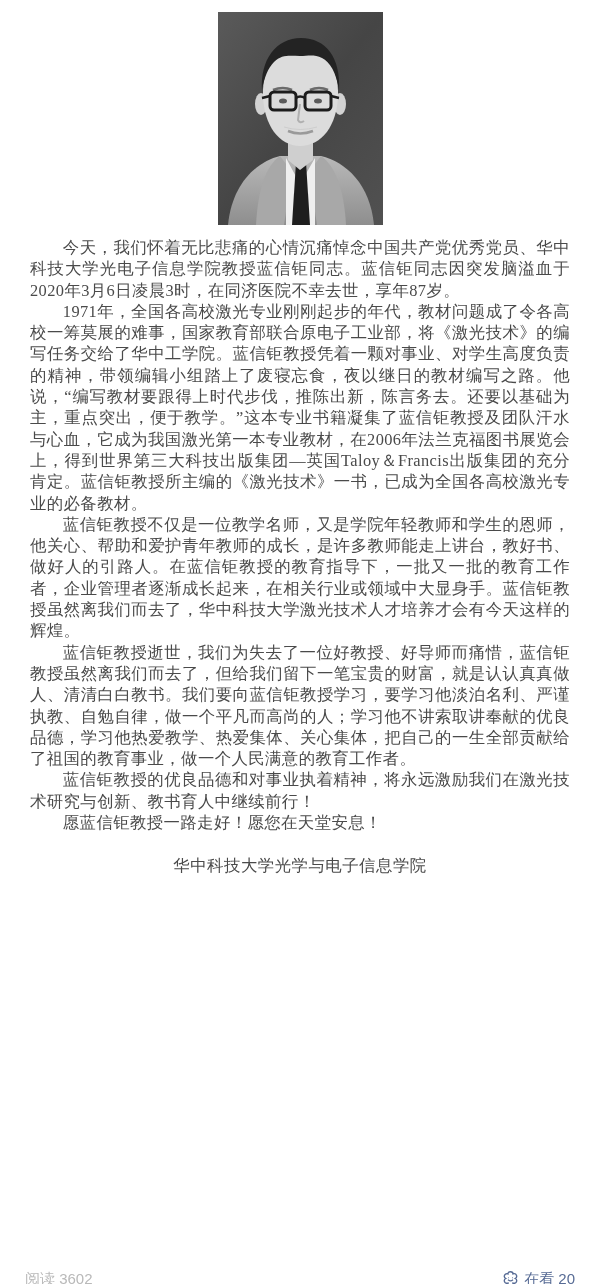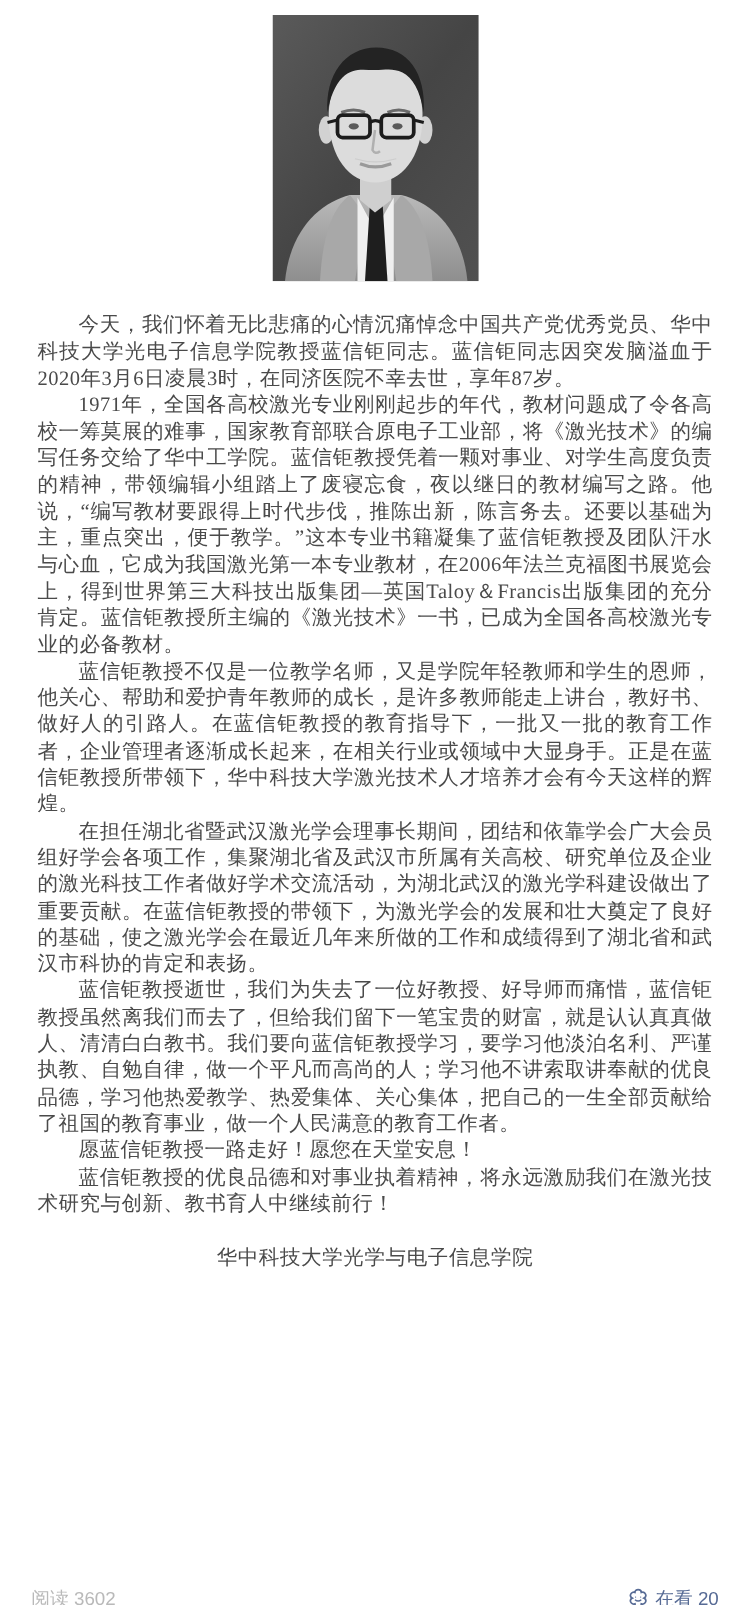--- a/index.html
+++ b/index.html
@@ -19,21 +19,21 @@
   }
   .photo {
     display: inline-block;
     width: 165px;
     height: 213px;
     line-height: 0;
   }
 
   
   .article {
-    margin: 19px 30px 0 30px;
+    margin: 8px 30px 0 30px;
     color: #4a4a4a;
     font-size: 16.4px;
     line-height: 21.3px;
     text-align: justify;
     letter-spacing: 0.4px;
   }
   .article p {
     margin: 0;
     text-indent: 2em;
   }
@@ -129,25 +129,24 @@
       <path d="M82,92 L80,108 Q82,112 86,109" stroke="#b0b0b0" stroke-width="2" fill="none"></path>
       <path d="M70,119 Q82,124 95,119" stroke="#9a9a9a" stroke-width="2.5" fill="none"></path>
       <path d="M66,115 Q82,120 99,115" stroke="#c6c6c6" stroke-width="1" fill="none" opacity="0.7"></path>
     </svg>
   </span>
 </div>
 
 <div class="article">
   <p>今天，我们怀着无比悲痛的心情沉痛悼念中国共产党优秀党员、华中科技大学光电子信息学院教授蓝信钜同志。蓝信钜同志因突发脑溢血于2020年3月6日凌晨3时，在同济医院不幸去世，享年87岁。</p>
   <p>1971年，全国各高校激光专业刚刚起步的年代，教材问题成了令各高校一筹莫展的难事，国家教育部联合原电子工业部，将《激光技术》的编写任务交给了华中工学院。蓝信钜教授凭着一颗对事业、对学生高度负责的精神，带领编辑小组踏上了废寝忘食，夜以继日的教材编写之路。他说，“编写教材要跟得上时代步伐，推陈出新，陈言务去。还要以基础为主，重点突出，便于教学。”这本专业书籍凝集了蓝信钜教授及团队汗水与心血，它成为我国激光第一本专业教材，在2006年法兰克福图书展览会上，得到世界第三大科技出版集团—英国Taloy＆Francis出版集团的充分肯定。蓝信钜教授所主编的《激光技术》一书，已成为全国各高校激光专业的必备教材。</p>
-  <p>蓝信钜教授不仅是一位教学名师，又是学院年轻教师和学生的恩师，他关心、帮助和爱护青年教师的成长，是许多教师能走上讲台，教好书、做好人的引路人。在蓝信钜教授的教育指导下，一批又一批的教育工作者，企业管理者逐渐成长起来，在相关行业或领域中大显身手。正是在蓝信钜教授所带领下，华中科技大学激光技术人才培养才会有今天这样的辉煌。</p>
-  <p>在担任湖北省暨武汉激光学会理事长期间，团结和依靠学会广大会员组好学会各项工作，集聚湖北省及武汉市所属有关高校、研究单位及企业的激光科技工作者做好学术交流活动，为湖北武汉的激光学科建设做出了重要贡献。在蓝信钜教授的带领下，为激光学会的发展和壮大奠定了良好的基础，使之激光学会在最近几年来所做的工作和成绩得到了湖北省和武汉市科协的肯定和表扬。</p>
+  <p>蓝信钜教授不仅是一位教学名师，又是学院年轻教师和学生的恩师，他关心、帮助和爱护青年教师的成长，是许多教师能走上讲台，教好书、做好人的引路人。在蓝信钜教授的教育指导下，一批又一批的教育工作者，企业管理者逐渐成长起来，在相关行业或领域中大显身手。蓝信钜教授虽然离我们而去了，华中科技大学激光技术人才培养才会有今天这样的辉煌。</p>
   <p>蓝信钜教授逝世，我们为失去了一位好教授、好导师而痛惜，蓝信钜教授虽然离我们而去了，但给我们留下一笔宝贵的财富，就是认认真真做人、清清白白教书。我们要向蓝信钜教授学习，要学习他淡泊名利、严谨执教、自勉自律，做一个平凡而高尚的人；学习他不讲索取讲奉献的优良品德，学习他热爱教学、热爱集体、关心集体，把自己的一生全部贡献给了祖国的教育事业，做一个人民满意的教育工作者。</p>
+  <p>蓝信钜教授的优良品德和对事业执着精神，将永远激励我们在激光技术研究与创新、教书育人中继续前行！</p>
   <p>愿蓝信钜教授一路走好！愿您在天堂安息！</p>
-  <p>蓝信钜教授的优良品德和对事业执着精神，将永远激励我们在激光技术研究与创新、教书育人中继续前行！</p>
 </div>
 
 <div class="signature">
   <div class="sig-line">华中科技大学光学与电子信息学院</div>
 
 </div>
 
 <div class="stats-bar">
   <span class="read-count">阅读 3602</span>
   <span class="wow-group">

